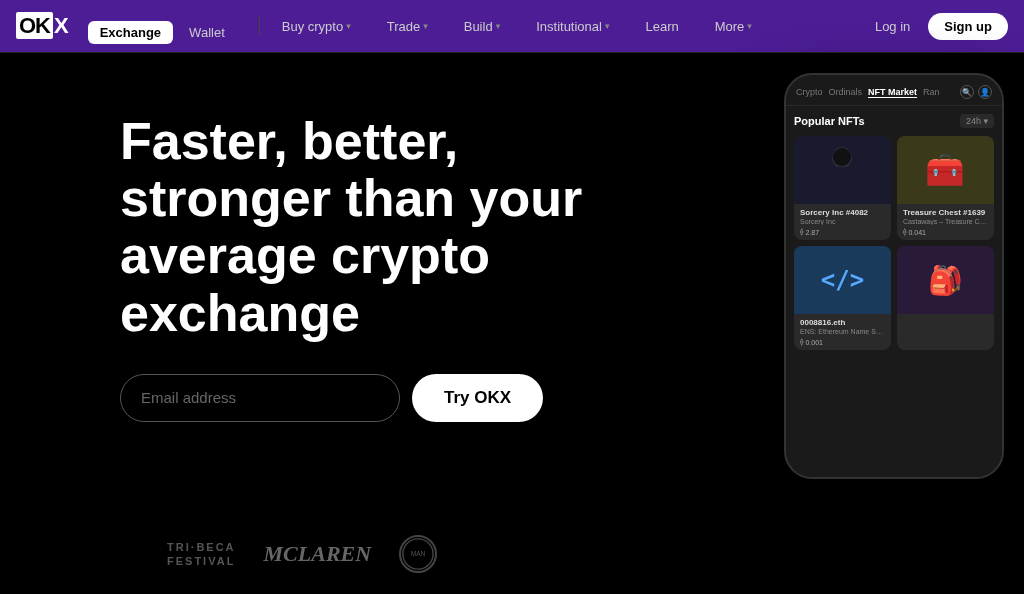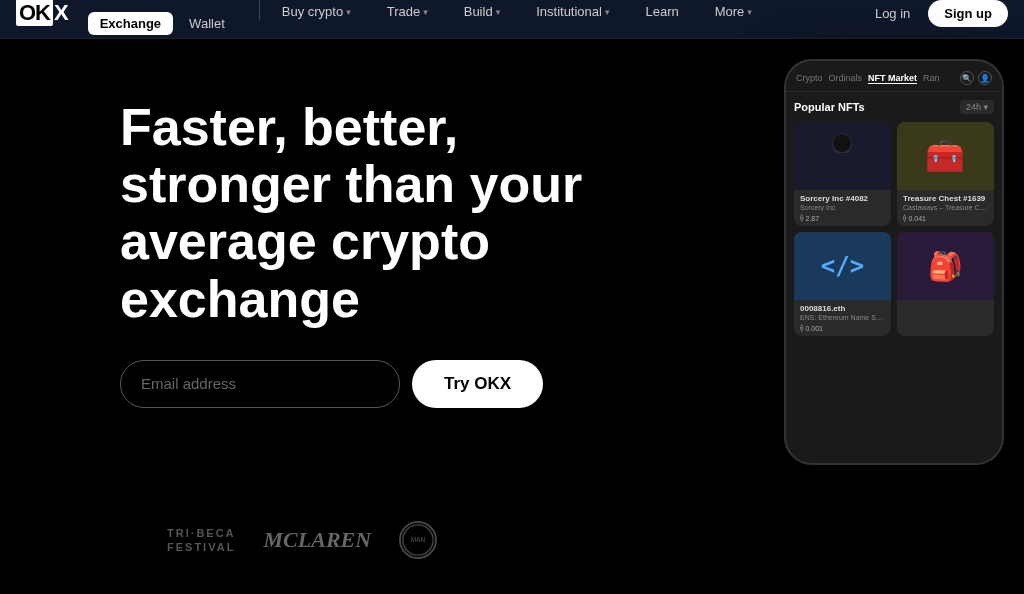--- a/index.html
+++ b/index.html
@@ -8,23 +8,23 @@
       height: 594px;
       background: #000;
       font-family: -apple-system, BlinkMacSystemFont, 'Segoe UI', sans-serif;
       overflow: hidden;
       color: #fff;
     }
 
     
     .navbar {
       display: flex;
-      align-items: flex-start;
-      background: #0f172a;
-      height: 39px;
+      align-items: center;
+      background: #4c1d95;
+      height: 53px;
       padding: 0 16px;
       gap: 8px;
       border-bottom: 1px solid #222;
     }
     .logo {
       display: flex;
       align-items: center;
       margin-right: 12px;
     }
     .logo-text {

